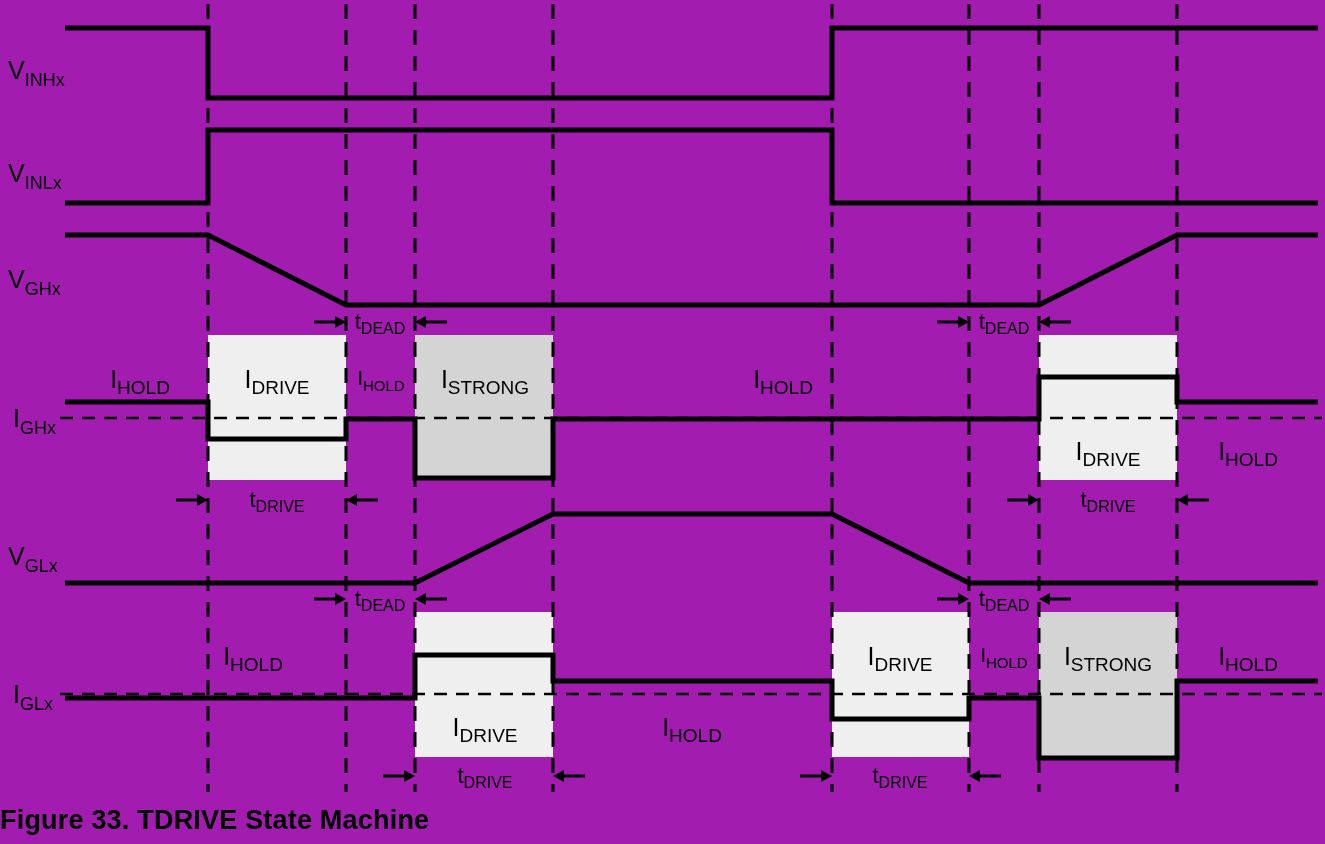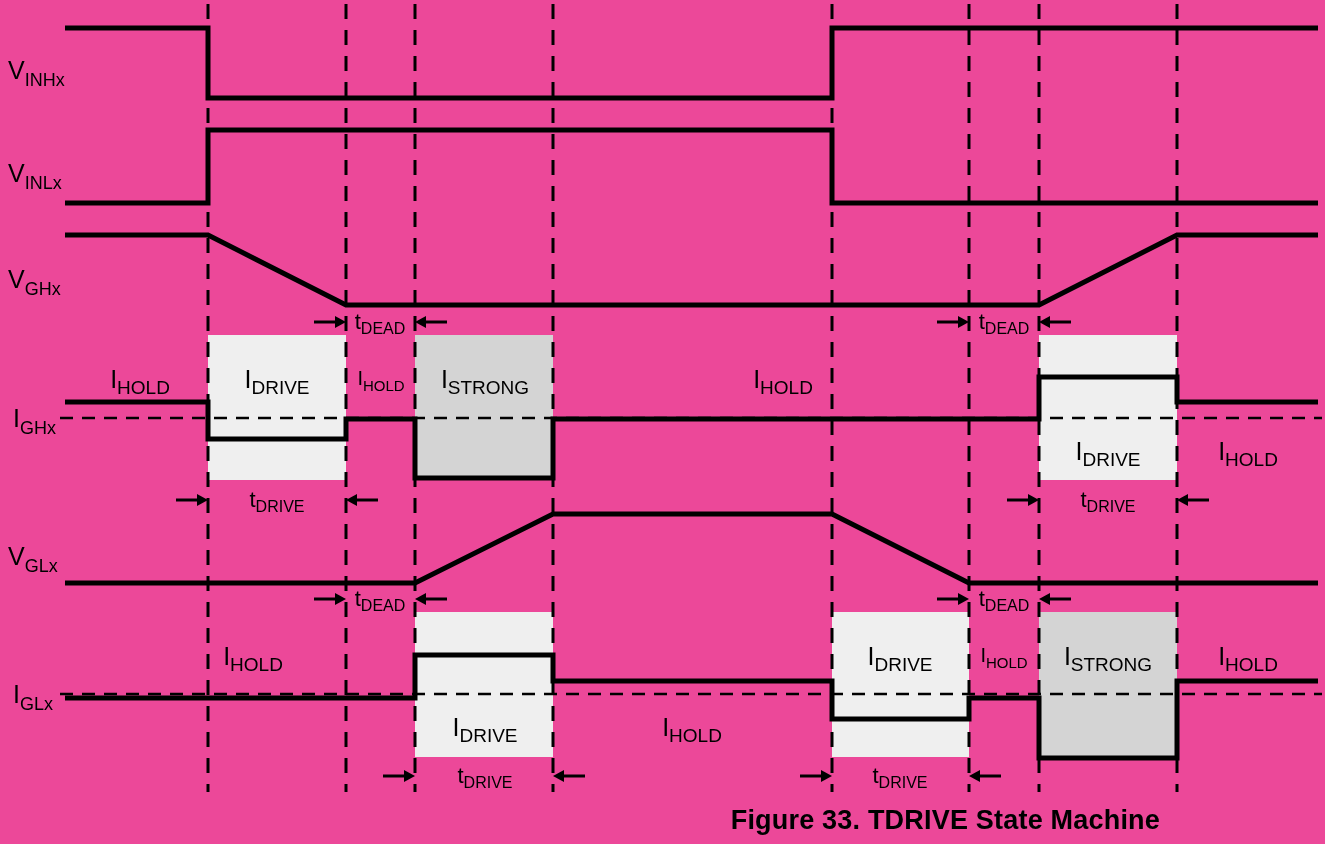--- a/index.html
+++ b/index.html
@@ -1,35 +1,35 @@
 <!DOCTYPE html>
 <html><head>
 <meta charset="utf-8">
 <style>
   html,body{margin:0;padding:0;background:#ffffff;}
   body{width:1325px;height:844px;font-family:"Liberation Sans",sans-serif;overflow:hidden;}
-  #figure-root{position:relative;width:1325px;height:844px;background:#ec4899;}
+  #figure-root{position:relative;width:1325px;height:844px;background:#a21caf;}
   svg{display:block;}
   .wf{fill:none;stroke:#000;stroke-width:5;stroke-linejoin:miter;stroke-linecap:butt;}
   .refline{fill:none;stroke:#000;stroke-width:2.4;stroke-dasharray:13 9;}
   .vline{fill:none;stroke:#000;stroke-width:3;stroke-dasharray:15 11;}
   .band-light{fill:#efefef;}
   .band-dark{fill:#d4d4d4;}
   .arr{fill:none;stroke:#000;stroke-width:3;}
   .arrhead{fill:#000;}
   text{font-family:"Liberation Sans",sans-serif;fill:#000;}
   .sig-label{font-size:25px;}
   .sig-sub{font-size:18px;}
   .cur-label{font-size:25px;}
   .cur-sub{font-size:19px;}
   .cur-label-sm{font-size:20px;}
   .cur-sub-sm{font-size:15px;}
   .t-label{font-size:22px;}
   .t-sub{font-size:16px;}
-  .caption{position:absolute;left:0;width:1160px;text-align:right;
+  .caption{position:absolute;left:0;width:1160px;text-align:left;
            font-size:27px;font-weight:bold;color:#000;letter-spacing:.2px;}
 </style>
 </head>
 <body>
 
 <div id="figure-root">
 
   <svg id="diagram" width="1325" height="800" viewBox="0 0 1325 800">
     <g id="bands-layer">
         <rect x="208" y="335" width="138" height="145" class="band-light"></rect>

